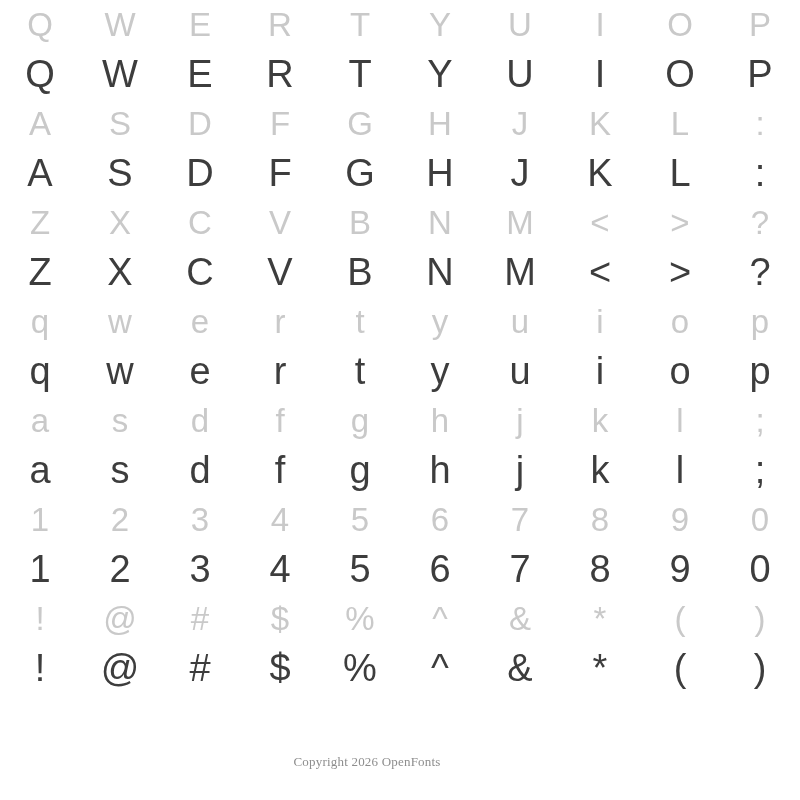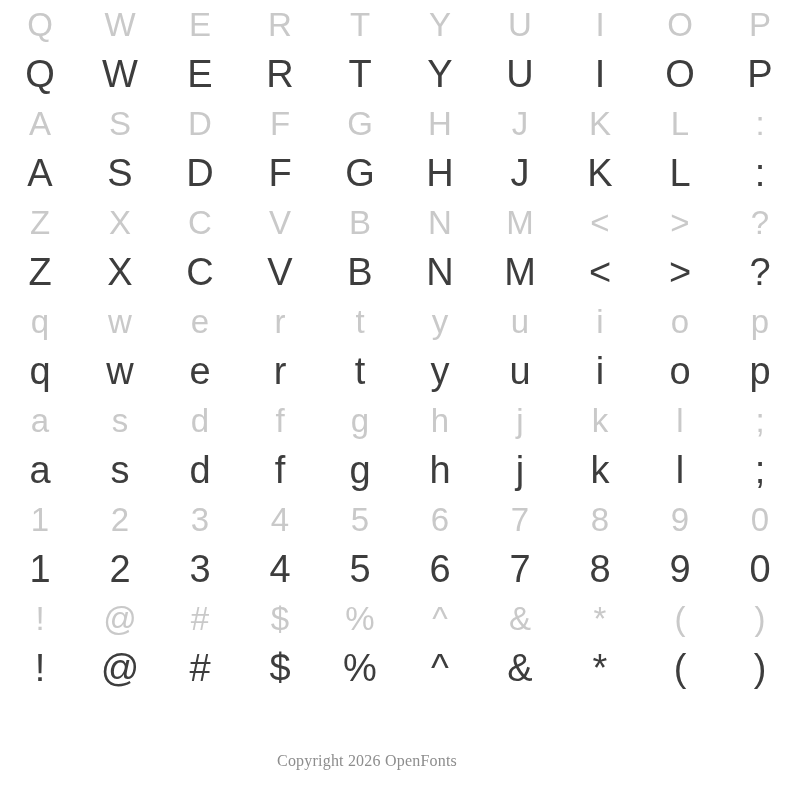--- a/index.html
+++ b/index.html
@@ -49,21 +49,21 @@
     left: 0;
     top: 752px;
     width: 800px;
     text-align: center;
     padding-right: 66px;
     box-sizing: border-box;
   }
   #footer .copyright {
     display: inline-block;
     color: #8d8d8d;
-    font-size: 16px;
+    font-size: 13px;
     font-weight: 300;
     font-family: "Liberation Serif", serif;
     letter-spacing: 0.2px;
   }
 </style>
 </head>
 <body>
 
 <div id="specimen">
     <div class="char-row row-light">

